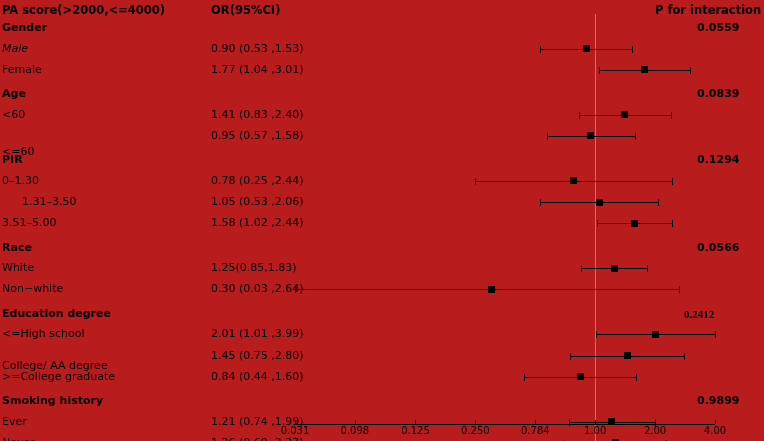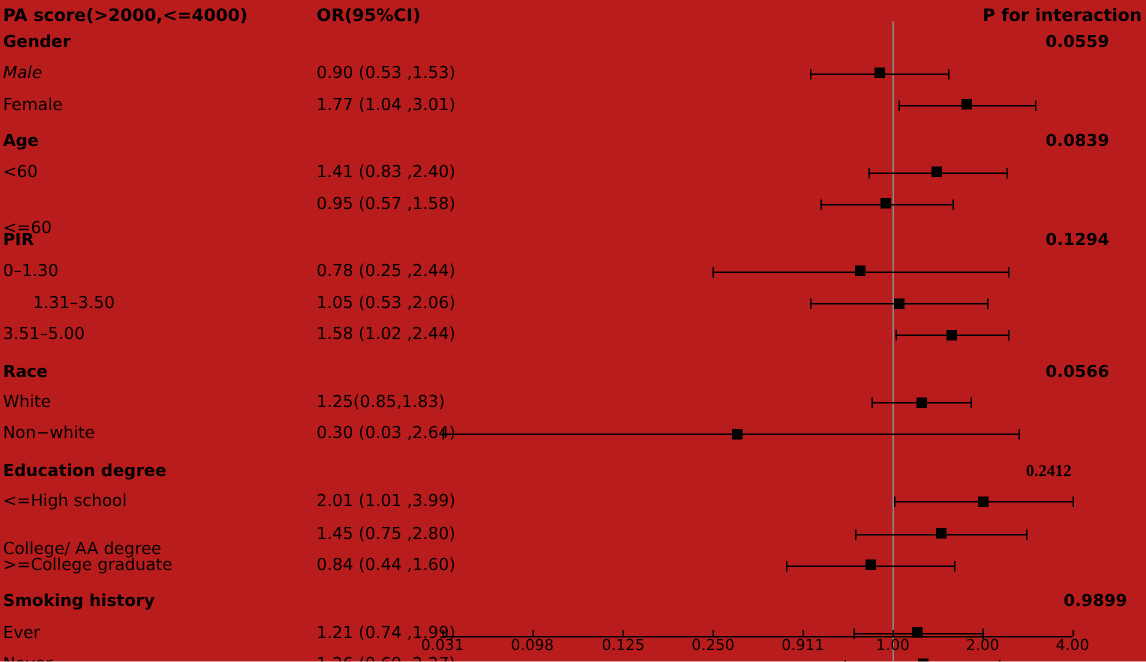--- a/index.html
+++ b/index.html
@@ -122,21 +122,21 @@
       <div class="txt" style="left: 211px; top: 283.4px;">0.30 (0.03 ,2.64)</div>
       <div class="txt bold" style="left: 2px; top: 307.7px;">Education degree</div>
       <div class="txt bold" style="left: 684px; top: 307.7px; font-family: Liberation Serif, serif;">0.2412</div>
       <div class="txt" style="left: 2px; top: 328.2px;">&lt;=High school</div>
       <div class="txt" style="left: 211px; top: 328.2px;">2.01 (1.01 ,3.99)</div>
       <div class="txt" style="left: 2px; top: 338px; margin-top: 22px;">College/ AA degree</div>
       <div class="txt" style="left: 211px; top: 349.5px;">1.45 (0.75 ,2.80)</div>
       <div class="txt" style="left: 2px; top: 370.8px;">&gt;=College graduate</div>
       <div class="txt" style="left: 211px; top: 370.8px;">0.84 (0.44 ,1.60)</div>
       <div class="txt bold" style="left: 2px; top: 395.1px;">Smoking history</div>
-      <div class="txt bold" style="left: 697px; top: 395.1px; margin-left: 12px;">0.9899</div>
+      <div class="txt bold" style="left: 697px; top: 395.1px;">0.9899</div>
       <div class="txt" style="left: 2px; top: 415.6px;">Ever</div>
       <div class="txt" style="left: 211px; top: 415.6px;">1.21 (0.74 ,1.99)</div>
       <div class="txt" style="left: 2px; top: 436.9px;">Never</div>
       <div class="txt" style="left: 211px; top: 436.9px;">1.26 (0.69 ,2.27)</div>
     </div>
 
   <div id="plot">
     <div class="refline" id="refline" style="left: 310.198px; top: 14px; height: 459.2px;"></div>
     <div id="marks">
         <div class="row-line" style="left: 255.333px; top: 48.5px; width: 91.6164px;"></div>
@@ -199,21 +199,21 @@
     <div id="ticks">
         <div class="tick" style="left: 10px; top: 420px;"></div>
         <div class="ticklbl" style="left: 10px; top: 427px;">0.031</div>
         <div class="tick" style="left: 69.9008px; top: 420px;"></div>
         <div class="ticklbl" style="left: 69.9008px; top: 427px;">0.098</div>
         <div class="tick" style="left: 130.496px; top: 420px;"></div>
         <div class="ticklbl" style="left: 130.496px; top: 427px;">0.125</div>
         <div class="tick" style="left: 190.397px; top: 420px;"></div>
         <div class="ticklbl" style="left: 190.397px; top: 427px;">0.250</div>
         <div class="tick" style="left: 250.297px; top: 420px;"></div>
-        <div class="ticklbl" style="left: 250.297px; top: 427px;">0.911</div>
+        <div class="ticklbl" style="left: 250.297px; top: 427px;">0.784</div>
         <div class="tick" style="left: 310.198px; top: 420px;"></div>
         <div class="ticklbl" style="left: 310.198px; top: 427px;">1.00</div>
         <div class="tick" style="left: 370.099px; top: 420px;"></div>
         <div class="ticklbl" style="left: 370.099px; top: 427px;">2.00</div>
         <div class="tick" style="left: 430px; top: 420px;"></div>
         <div class="ticklbl" style="left: 430px; top: 427px;">4.00</div>
       </div>
   </div>
 
 </div>

